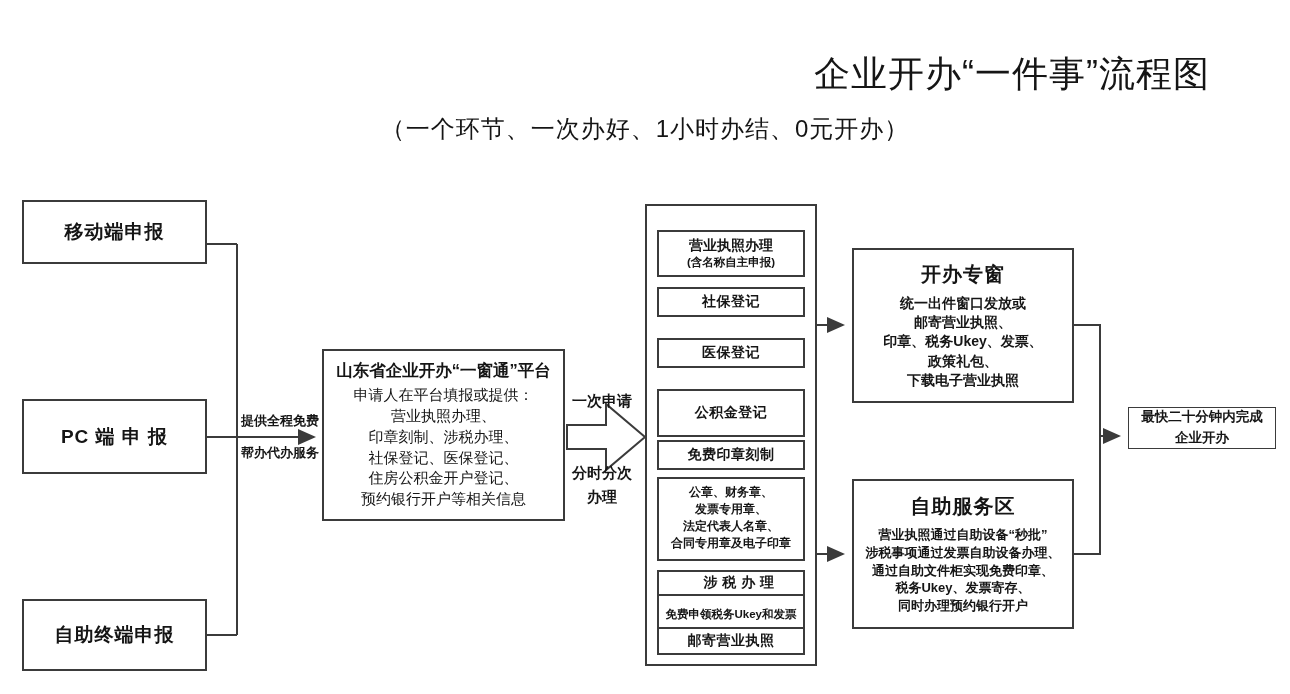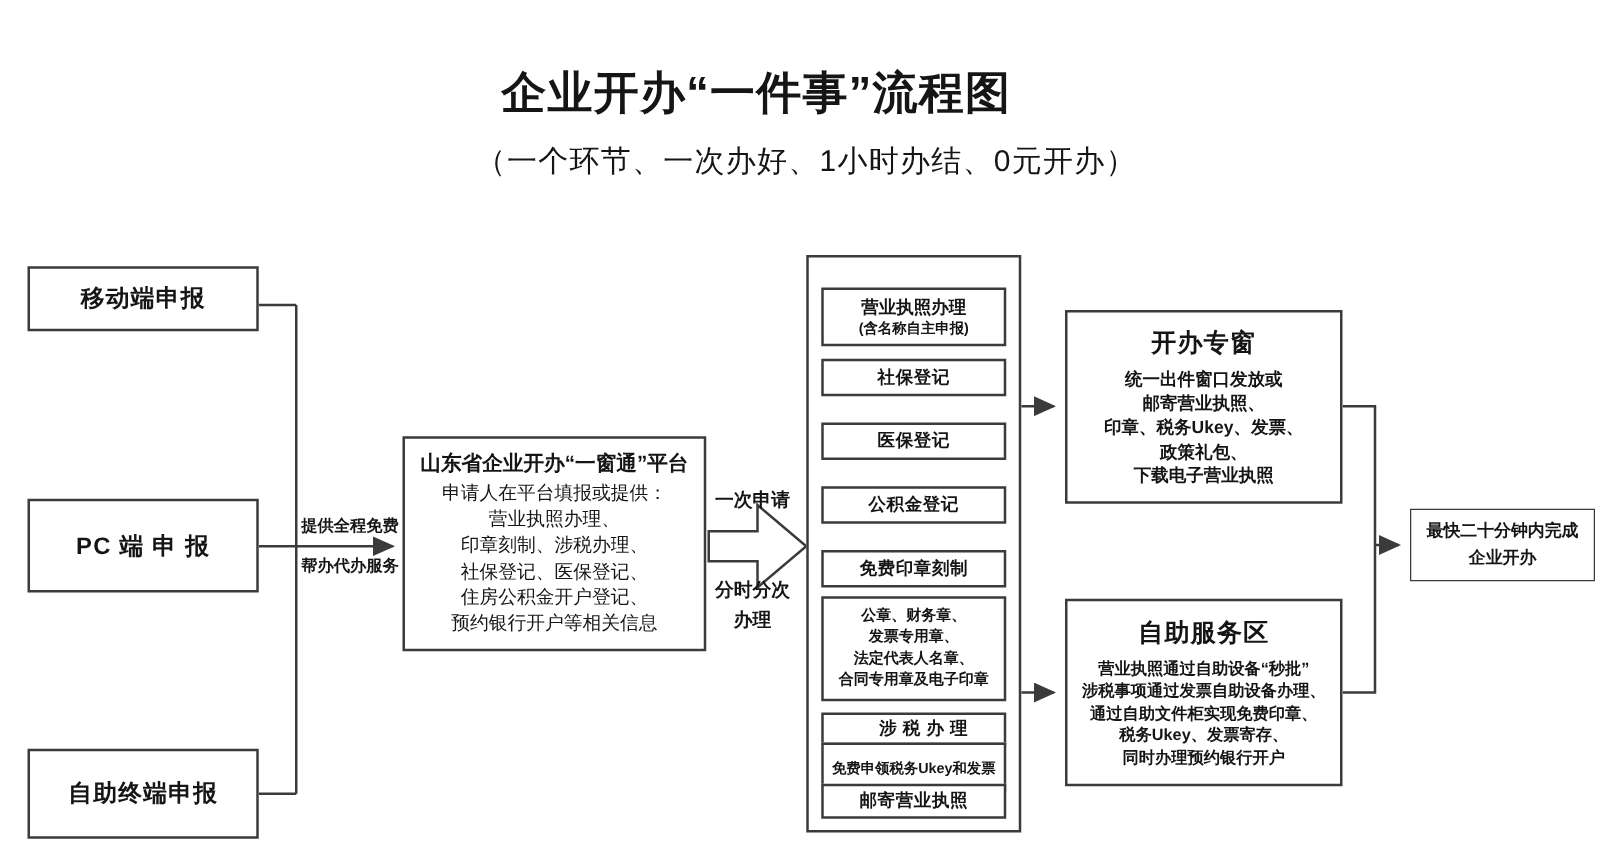--- a/index.html
+++ b/index.html
@@ -6,22 +6,22 @@
   html,body { background:#ffffff; }
   body { font-family:"Liberation Sans","DejaVu Sans",sans-serif; color:#151515; }
   .canvas { position:relative; width:1290px; height:694px; background:#fff; overflow:hidden; }
   .connectors { position:absolute; left:0; top:0; width:1290px; height:694px; }
   .cline { stroke:#3b3b3b; stroke-width:2; fill:none; }
   .block-arrow { fill:#ffffff; stroke:#3b3b3b; stroke-width:2; }
   .box { position:absolute; background:#fff; border:2px solid #3b3b3b;
          display:flex; flex-direction:column; align-items:center; justify-content:center;
          text-align:center; }
   .pre { white-space:pre-line; }
-  .title { position:absolute; top:50px; left:0; width:1210px; text-align:center;
-           font-size:36px; font-weight:bold; letter-spacing:1px; }
+  .title { position:absolute; top:50px; left:0; width:1210px; text-align:right;
+           font-size:36px; font-weight:normal; letter-spacing:1px; }
   .subtitle { position:absolute; top:113px; left:0; width:1290px; text-align:center;
               font-size:24px; font-weight:500; letter-spacing:1px; }
   .left-box { font-size:19px; font-weight:bold; letter-spacing:1px; }
   .small-label { position:absolute; font-size:13px; font-weight:bold; text-align:center; }
   .platform-box { padding:8px 4px; }
   .platform-title { font-size:16.5px; font-weight:bold; margin-bottom:3px; }
   .platform-body { font-size:15px; line-height:1.38; }
   .arrow-label { position:absolute; font-size:15px; font-weight:bold; text-align:center; line-height:1.6; }
   .svc-title { font-size:14px; font-weight:bold; }
   .svc-sub { font-size:11.5px; font-weight:bold; }
@@ -50,21 +50,21 @@
     <polygon class="block-arrow" points="567,425 606,425 606,404 645,437 606,470 606,449 567,449"></polygon>
     <path class="cline" d="M817,325 H843" marker-end="url(#arrowhead)"></path>
     <path class="cline" d="M817,554 H843" marker-end="url(#arrowhead)"></path>
     <path class="cline" d="M1074,325 H1100 V436 M1074,554 H1100 V436"></path>
     <path class="cline" d="M1100,436 H1119" marker-end="url(#arrowhead)"></path>
   </svg>
 
   <h1 class="title">企业开办“一件事”流程图</h1>
   <div class="subtitle">（一个环节、一次办好、1小时办结、0元开办）</div>
 
-  <div class="box left-box" style="left:22px;top:213px;width:185px;height:52px;">
+  <div class="box left-box" style="left:22px;top:200px;width:185px;height:64px;">
     <span>移动端申报</span>
   </div>
   <div class="box left-box" style="left:22px;top:399px;width:185px;height:75px;">
     <span>PC 端 申 报</span>
   </div>
   <div class="box left-box" style="left:22px;top:599px;width:185px;height:72px;">
     <span>自助终端申报</span>
   </div>
 
   <div class="small-label" style="left:239px;top:412px;width:82px;">提供全程免费</div>
@@ -89,21 +89,21 @@
   <div class="box" style="left:657px;top:230px;width:148px;height:47px;">
     <div class="svc-title">营业执照办理</div>
     <div class="svc-sub">(含名称自主申报)</div>
   </div>
   <div class="box" style="left:657px;top:287px;width:148px;height:30px;">
     <span class="svc-label">社保登记</span>
   </div>
   <div class="box" style="left:657px;top:338px;width:148px;height:30px;">
     <span class="svc-label">医保登记</span>
   </div>
-  <div class="box" style="left:657px;top:389px;width:148px;height:30px;">
+  <div class="box" style="left:657px;top:389px;width:148px;height:48px;">
     <span class="svc-label">公积金登记</span>
   </div>
   <div class="box" style="left:657px;top:440px;width:148px;height:30px;">
     <span class="svc-label">免费印章刻制</span>
   </div>
   <div class="box" style="left:657px;top:477px;width:148px;height:84px;">
     <div class="svc-small pre">公章、财务章、
 发票专用章、
 法定代表人名章、
 合同专用章及电子印章</div>
@@ -128,18 +128,18 @@
   </div>
   <div class="box" style="left:852px;top:479px;width:222px;height:150px;padding:6px 2px;">
     <div class="outcome-title">自助服务区</div>
     <div class="outcome-body small pre">营业执照通过自助设备“秒批”
 涉税事项通过发票自助设备办理、
 通过自助文件柜实现免费印章、
 税务Ukey、发票寄存、
 同时办理预约银行开户</div>
   </div>
 
-  <div class="box result-box" style="left:1128px;top:407px;width:148px;height:58px;">
+  <div class="box result-box" style="left:1128px;top:407px;width:148px;height:42px;">
     <div class="result-label pre">最快二十分钟内完成
 企业开办</div>
   </div>
 
 </div>
 
 </body></html>

